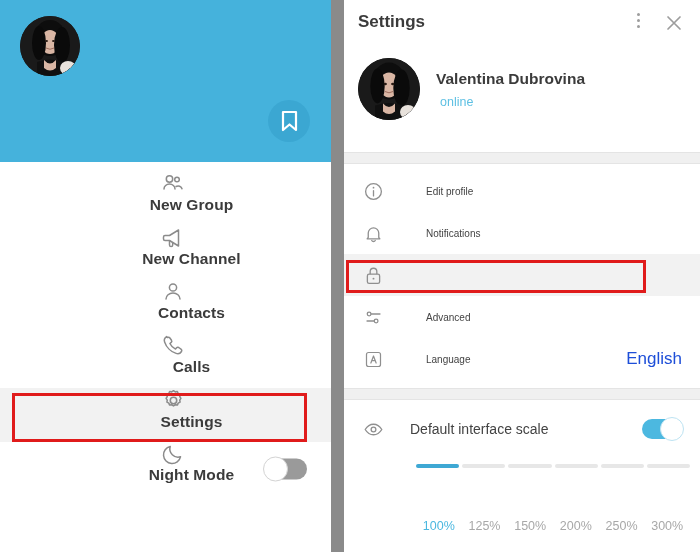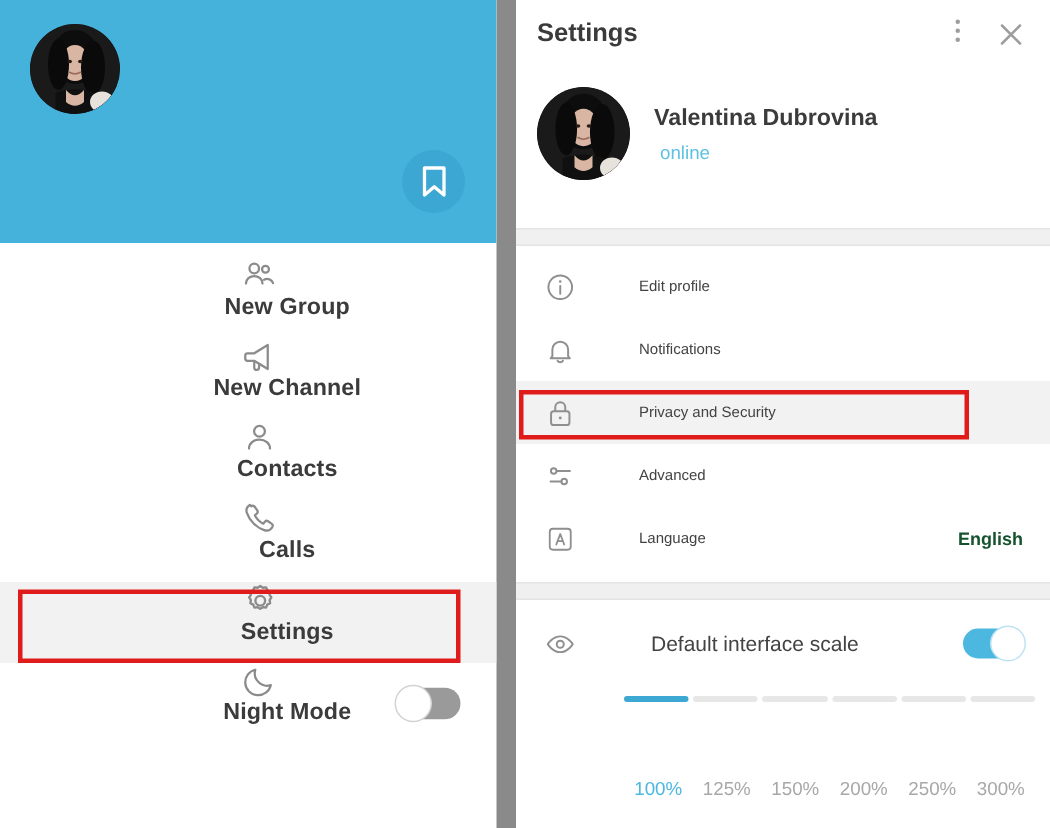--- a/index.html
+++ b/index.html
@@ -233,27 +233,26 @@
     flex: none;
   }
   .srow .sr-label {
     margin-left: 40px;
     font-size: 10px;
     color: #434343;
   }
   .srow .sr-value {
     position: absolute;
     right: 18px;
-    font-size: 12px;
-    color: #14532d;
-    font-weight: bold;
+    font-size: 17px;
+    color: #1d4ed8;
   }
 
   .scale-block { position: relative; padding-top: 8px; }
-  .scale-head { position: relative; height: 42px; display: flex; align-items: center; padding-left: 16px; box-sizing: border-box; gap: 24px; }
+  .scale-head { position: relative; height: 42px; display: flex; align-items: center; padding-left: 16px; box-sizing: border-box; }
   .scale-head .sr-icon { width: 26px; display: flex; align-items: center; justify-content: center; color: #8f8f8f; flex: none; }
   .scale-head .sr-label { margin-left: 24px; font-size: 14px; color: #434343; }
   .toggle-on {
     position: absolute;
     right: 18px; top: 50%;
     transform: translateY(-50%);
     width: 40px; height: 20px;
     border-radius: 10px;
     background: #4cb8e0;
   }
@@ -519,21 +518,20 @@
       </div>
 
       <div class="srow active">
         <span class="sr-icon">
           <svg width="21" height="21" viewBox="0 0 24 24" fill="none" stroke="currentColor" stroke-width="1.5">
             <rect x="5" y="10.5" width="14" height="10.5" rx="2"></rect>
             <path d="M8.2 10.5 v-3 a3.8 3.8 0 0 1 7.6 0 v3" stroke-linejoin="round"></path>
             <circle cx="12" cy="15.6" r="1.1" fill="currentColor" stroke="none"></circle>
           </svg>
         </span>
-        <span class="sr-label">Privacy and Security</span>
       </div>
 
 
       <div class="srow">
         <span class="sr-icon">
           <svg width="21" height="21" viewBox="0 0 24 24" fill="none" stroke="currentColor" stroke-width="1.5">
             <circle cx="7" cy="8" r="2.1"></circle>
               <path d="M9.4 8 h10" stroke-linecap="round"></path>
             <circle cx="15" cy="16" r="2.1"></circle>
               <path d="M4.6 16 h8.3" stroke-linecap="round"></path>

